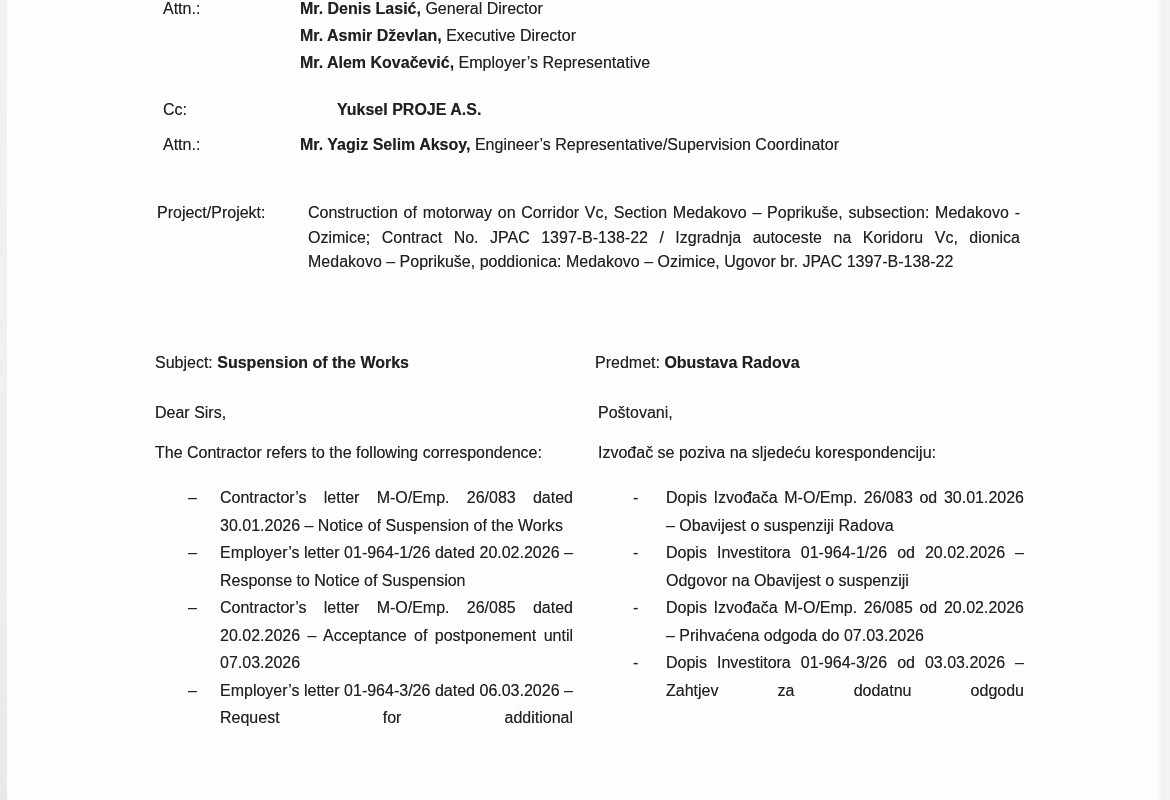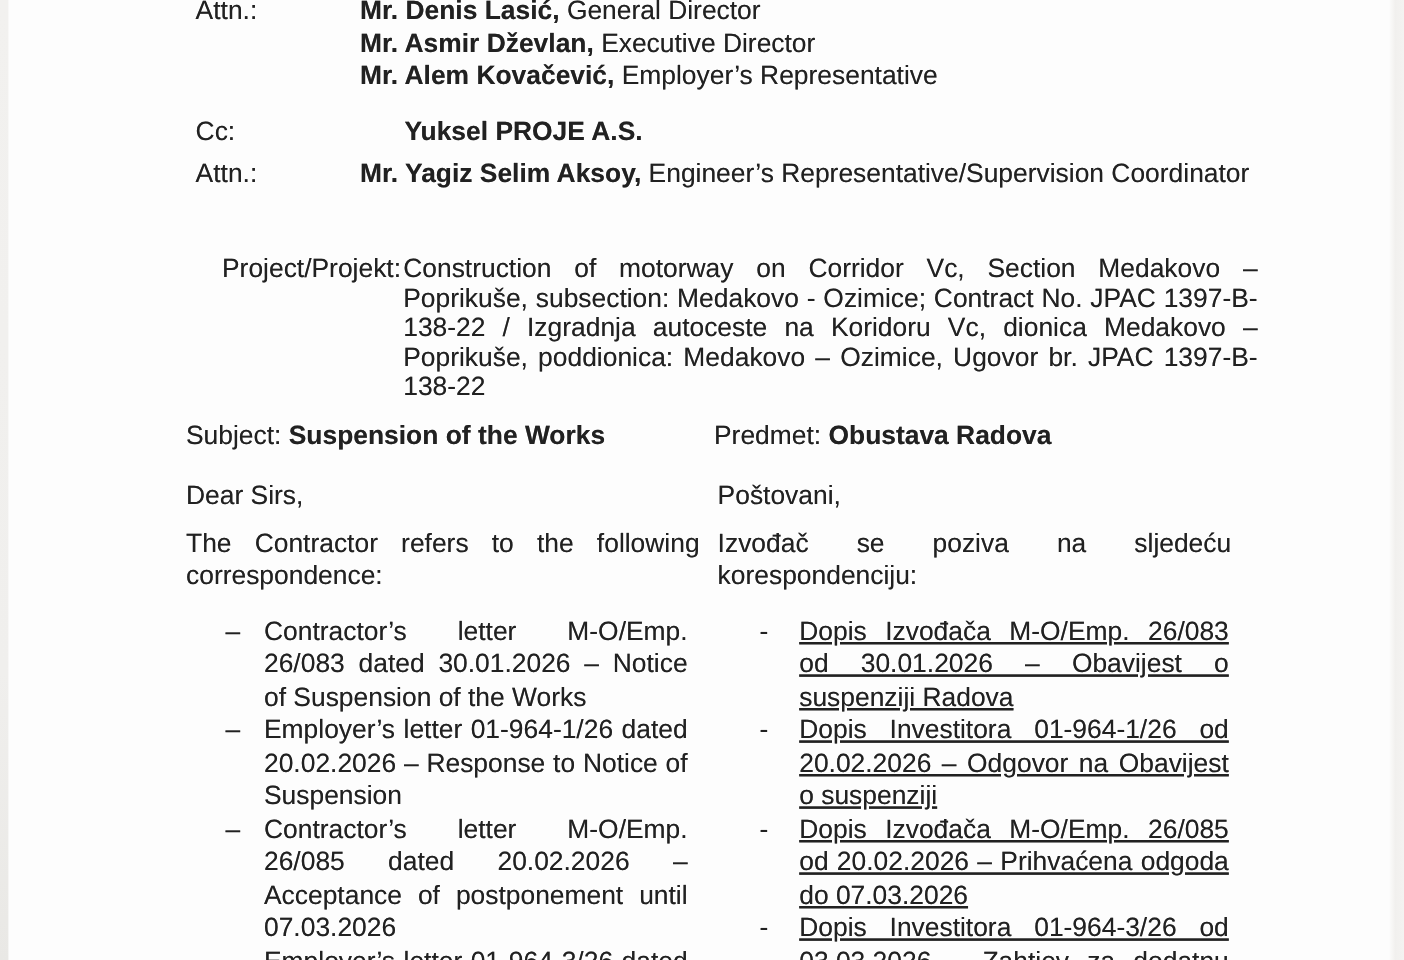--- a/index.html
+++ b/index.html
@@ -9,21 +9,21 @@
     height: 800px;
     overflow: hidden;
     background: #ffffff;
   }
   .page {
     position: relative;
     width: 1170px;
     height: 800px;
     background: #fdfdfd;
     font-family: "Liberation Sans", "DejaVu Sans", sans-serif;
-    font-size: 22px;
+    font-size: 16px;
     color: #212121;
     text-shadow: 0 0 0.5px rgba(33,33,33,0.55);
     overflow: hidden;
   }
   .edge-left {
     position: absolute; left: 0; top: 0; width: 7px; height: 800px;
     background: linear-gradient(180deg, #f2f1ef 0%, #f0efed 70%, #e9e8e5 100%);
   }
   .edge-right {
     position: absolute; right: 0; top: 0; width: 12px; height: 800px;
@@ -32,21 +32,21 @@
   .b { font-weight: 700; }
 
   
   .addr-row { position: absolute; display: flex; line-height: 27px; }
   .addr-label { width: 137px; flex: none; }
   .attn-block { left: 163px; top: -5px; }
   .cc-row     { left: 163px; top: 96px; gap: 37px; }
   .attn2-row  { left: 163px; top: 131px; }
 
   
-  .project-block { position: absolute; left: 157px; top: 212px; display: flex; line-height: 24.5px; margin-left: 28px; }
+  .project-block { position: absolute; left: 157px; top: 201px; display: flex; line-height: 24.5px; }
   .project-label { width: 151px; flex: none; }
   .project-text  { width: 712px; text-align: justify; }
 
   
   .subject-en { position: absolute; left: 155px; top: 349px; line-height: 27px; }
   .subject-hr { position: absolute; left: 595px; top: 349px; line-height: 27px; }
 
   
   .col { position: absolute; top: 399px; width: 428px; line-height: 27.5px; }
   .col-left  { left: 155px; }
@@ -54,21 +54,21 @@
   .intro { margin-top: 12px; text-align: justify; }
   .list  { margin-top: 18px; }
   .item  { display: flex; }
   .col-left  .item { padding-left: 33px; }
   .col-right .item { padding-left: 35px; }
   .marker { flex: none; }
   .col-left  .marker { width: 32px; }
   .col-right .marker { width: 33px; }
   .item-text { text-align: justify; }
   .col-left  .item-text { width: 353px; }
-  .col-right .item-text { width: 358px; text-decoration: underline; }
+  .col-right .item-text { width: 358px; }
   .list .item:last-child .item-text { text-align-last: justify; }
 </style>
 </head>
 <body>
 
 <div class="page" style="background: rgb(253, 253, 253); color: rgb(33, 33, 33);">
   <div class="edge-left"></div>
   <div class="edge-right"></div>
 
   <div class="addr-row attn-block">

